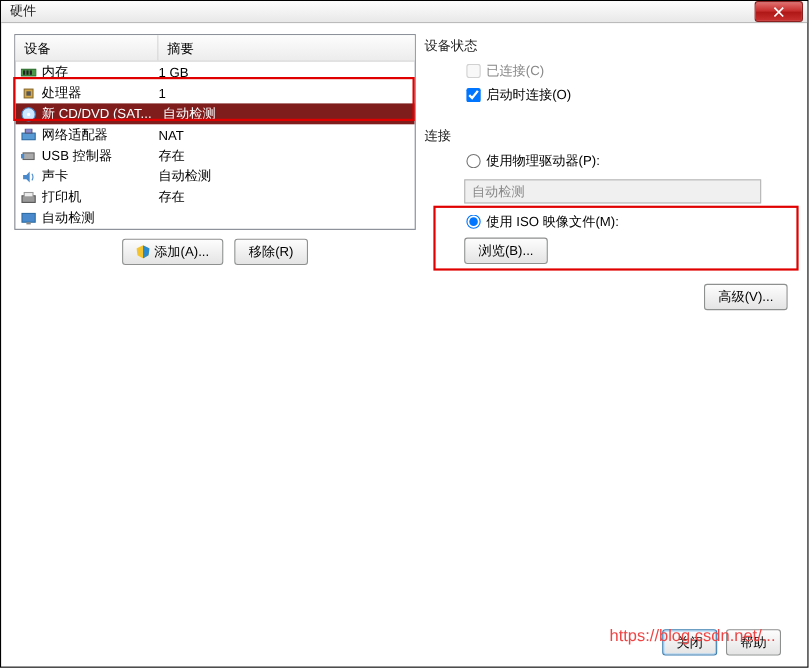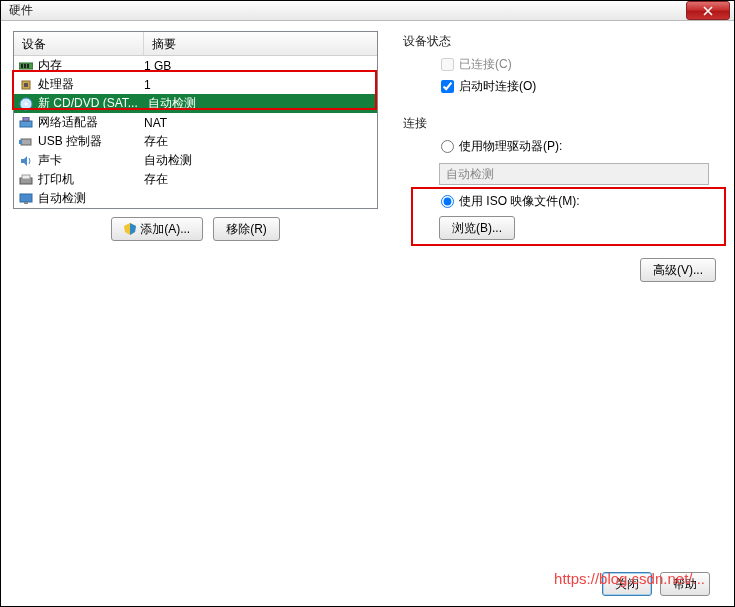--- a/index.html
+++ b/index.html
@@ -2,31 +2,31 @@
 <html><head>
 <meta charset="utf-8">
 <style>
 * { box-sizing: border-box; font-family: "Microsoft YaHei", "Segoe UI", Tahoma, sans-serif; font-size: 12px; }
 body { margin: 0; background: #fff; width: 735px; height: 607px; border: 1px solid #000; display: flex; flex-direction: column; }
 .titlebar { height: 20px; background: linear-gradient(#fdfdfd, #e8e8e8); border-bottom: 1px solid #bbb; display: flex; align-items: center; padding: 0 4px 0 8px; }
 .titlebar .title { flex: 1; color: #222; }
 .close-btn { width: 44px; height: 19px; background: linear-gradient(#e07070, #c83030 45%, #b01818 55%, #c83030); border: 1px solid #8a2020; border-radius: 3px; display: flex; align-items: center; justify-content: center; color: #fff; font-weight: bold; cursor: pointer; }
 .close-btn svg { width: 10px; height: 10px; }
 .content { flex: 1; display: flex; flex-direction: column; padding: 10px 12px 10px 12px; }
-.panels { flex: 1; display: flex; gap: 19px; justify-content: space-between; }
+.panels { flex: 1; display: flex; gap: 2px; justify-content: space-between; }
 .left-panel { width: 365px; border: 1px solid #828790; display: flex; flex-direction: column; background: #fff; }
 .list-header { display: flex; height: 24px; background: linear-gradient(#fdfdfd, #ececec); border-bottom: 1px solid #d0d0d0; }
 .col-dev { width: 130px; padding: 4px 8px; border-right: 1px solid #d6d6d6; }
 .col-sum { flex: 1; padding: 4px 8px; }
 .list-body { flex: 1; overflow: hidden; position: relative; }
 .row { display: flex; align-items: center; height: 19px; padding: 0 4px; }
 .row .icon { width: 16px; height: 16px; margin-right: 4px; display: flex; align-items: center; justify-content: center; }
 .row .dev { width: 106px; white-space: nowrap; overflow: hidden; text-overflow: ellipsis; }
 .row .sum { flex: 1; }
-.row.sel { background: #15803d; color: #fff; }
+.row.sel { background: #7f1d1d; color: #fff; }
 .row.sel .dev { width: 110px; overflow: visible; }
 .highlight-box { position: absolute; border: 2px solid #e00000; pointer-events: none; }
 .hb1 { left: -2px; top: 38px; width: 365px; height: 40px; }
 .btnrow { display: flex; justify-content: center; gap: 10px; padding: 8px 0 0 0; }
 .wbtn { height: 24px; padding: 2px 12px; background: linear-gradient(#fdfdfd, #e4e4e4); border: 1px solid #8e8f8f; border-radius: 3px; cursor: pointer; display: inline-flex; align-items: center; gap: 4px; }
 .wbtn.primary { border-color: #3c7fb1; box-shadow: 0 0 0 1px #a3d1f5 inset; }
 .right-panel { flex: 1; padding: 0 6px; display: flex; flex-direction: column; gap: 4px; }
 .group-title { color: #222; padding: 2px 0; }
 .indent { padding-left: 18px; display: flex; flex-direction: column; gap: 5px; }
 .chk, .rdo { display: flex; align-items: center; gap: 5px; padding-left: 20px; }

